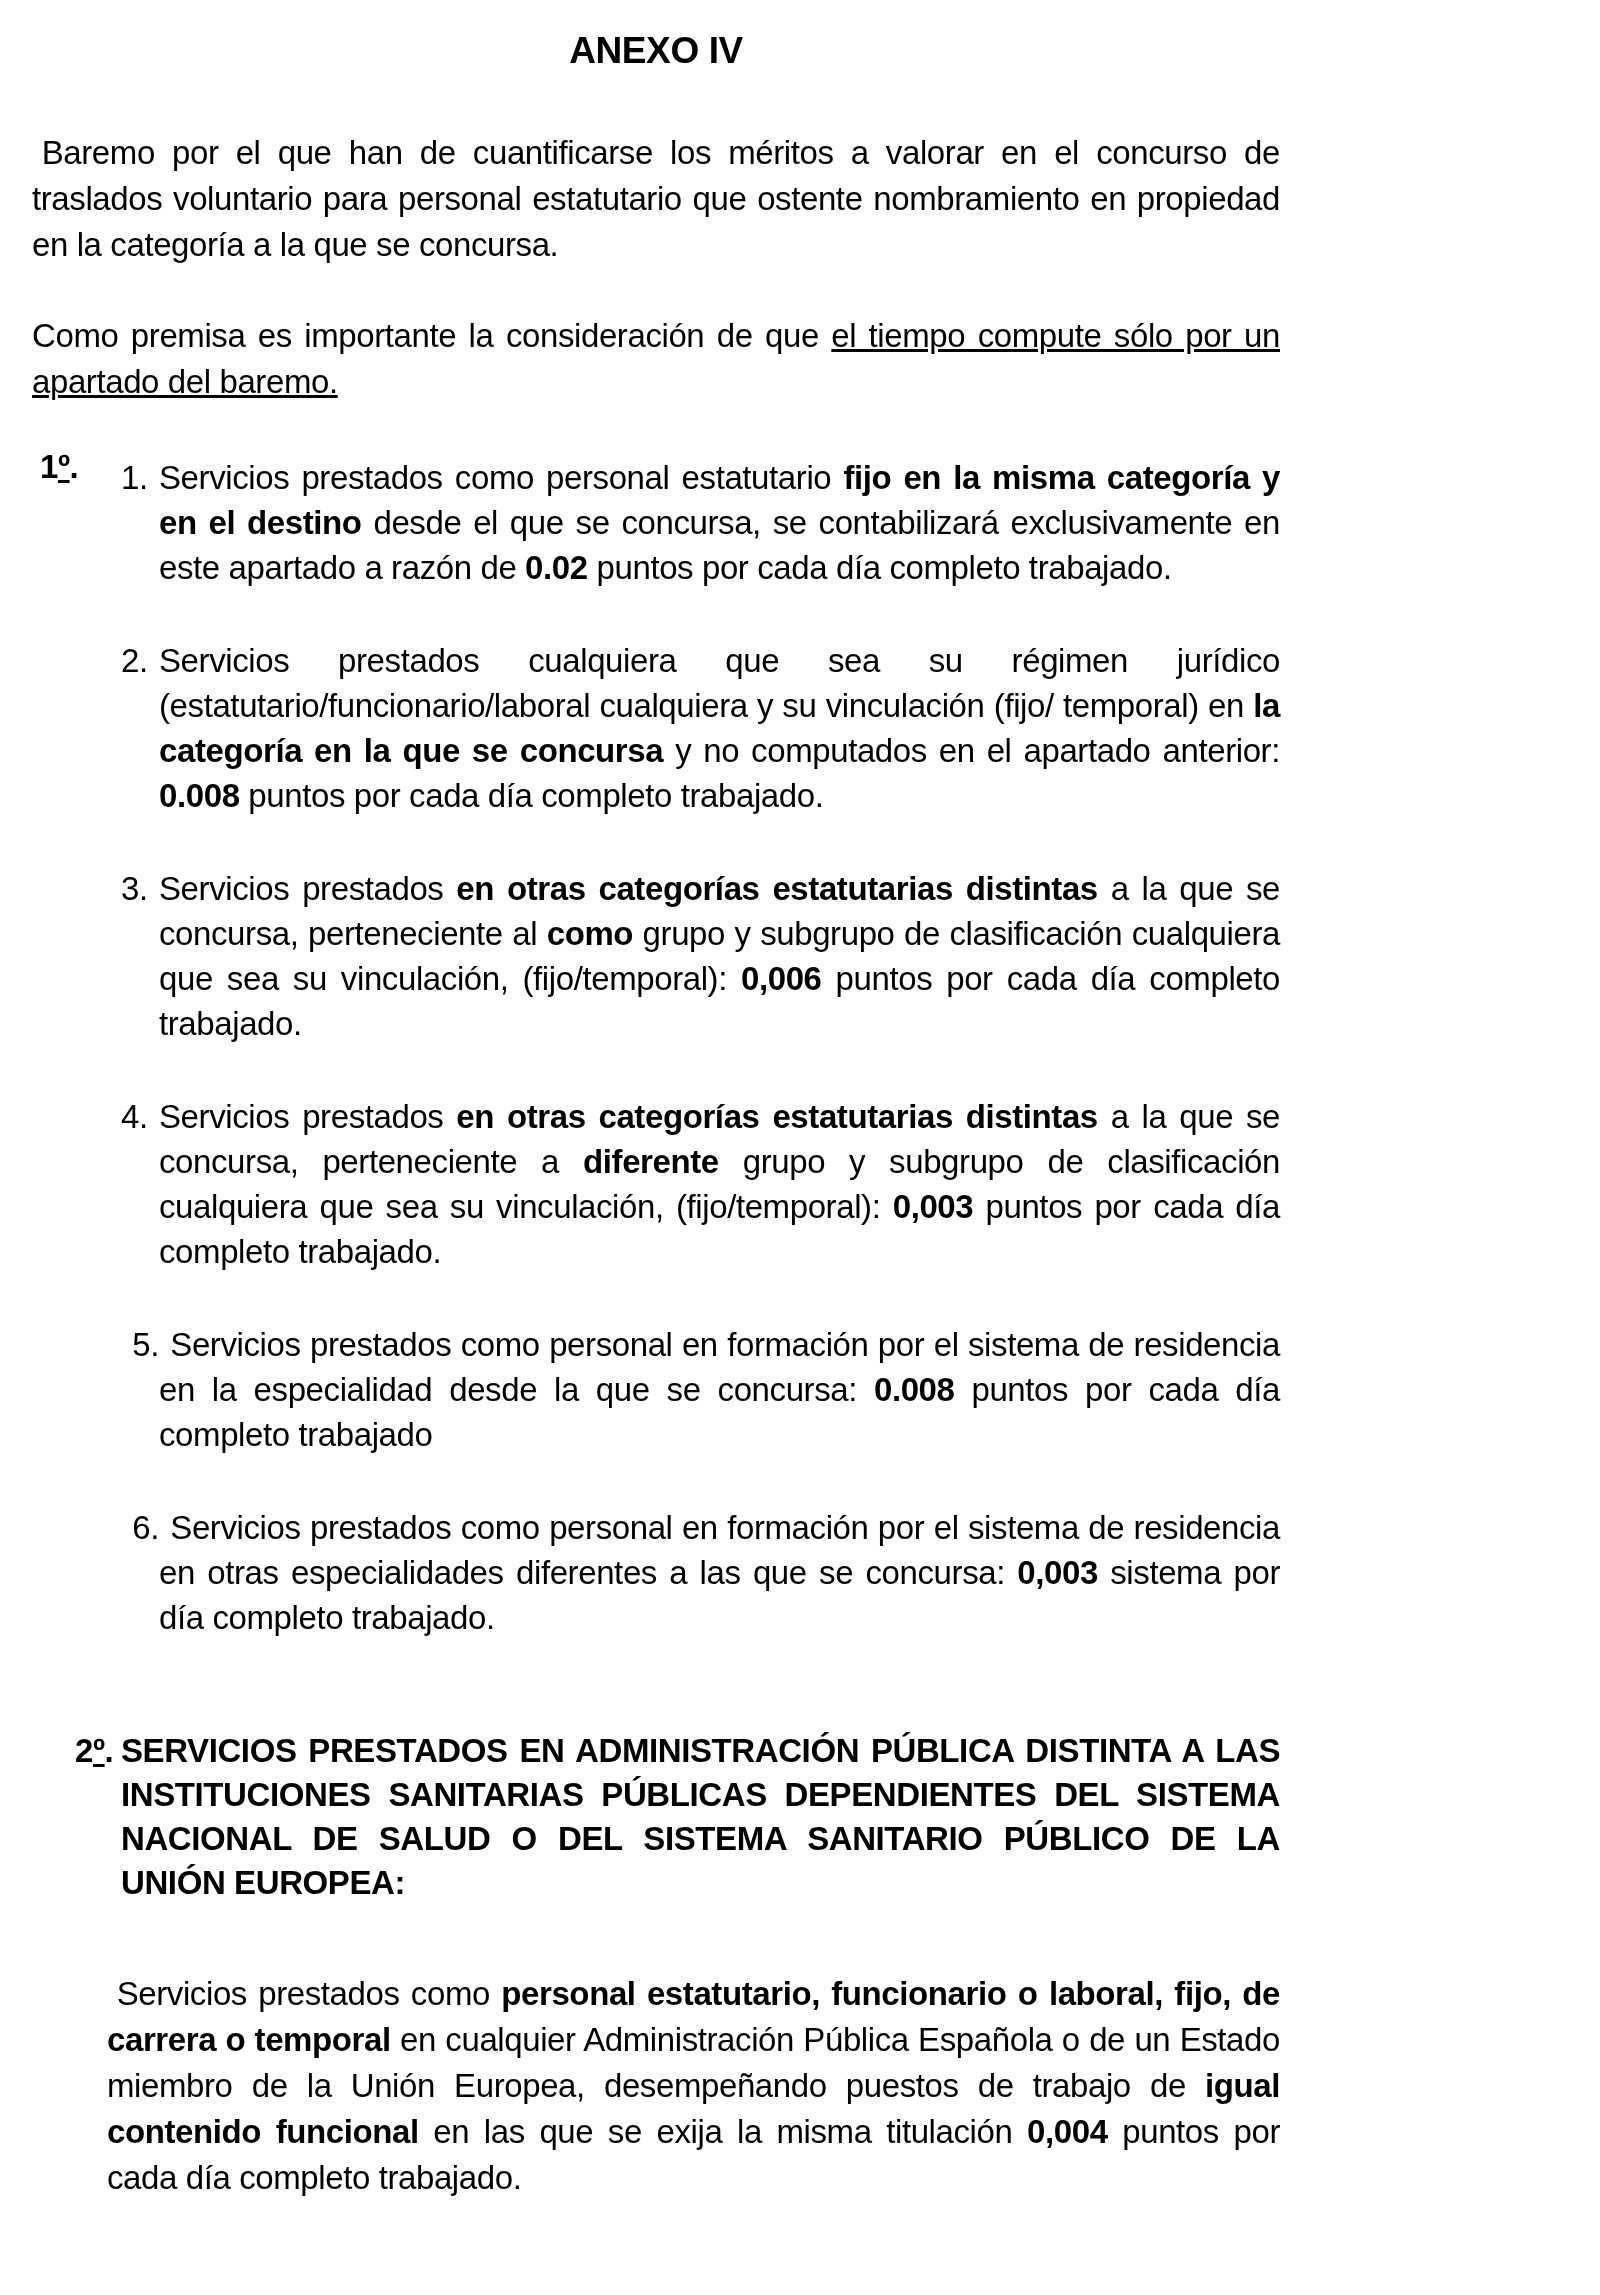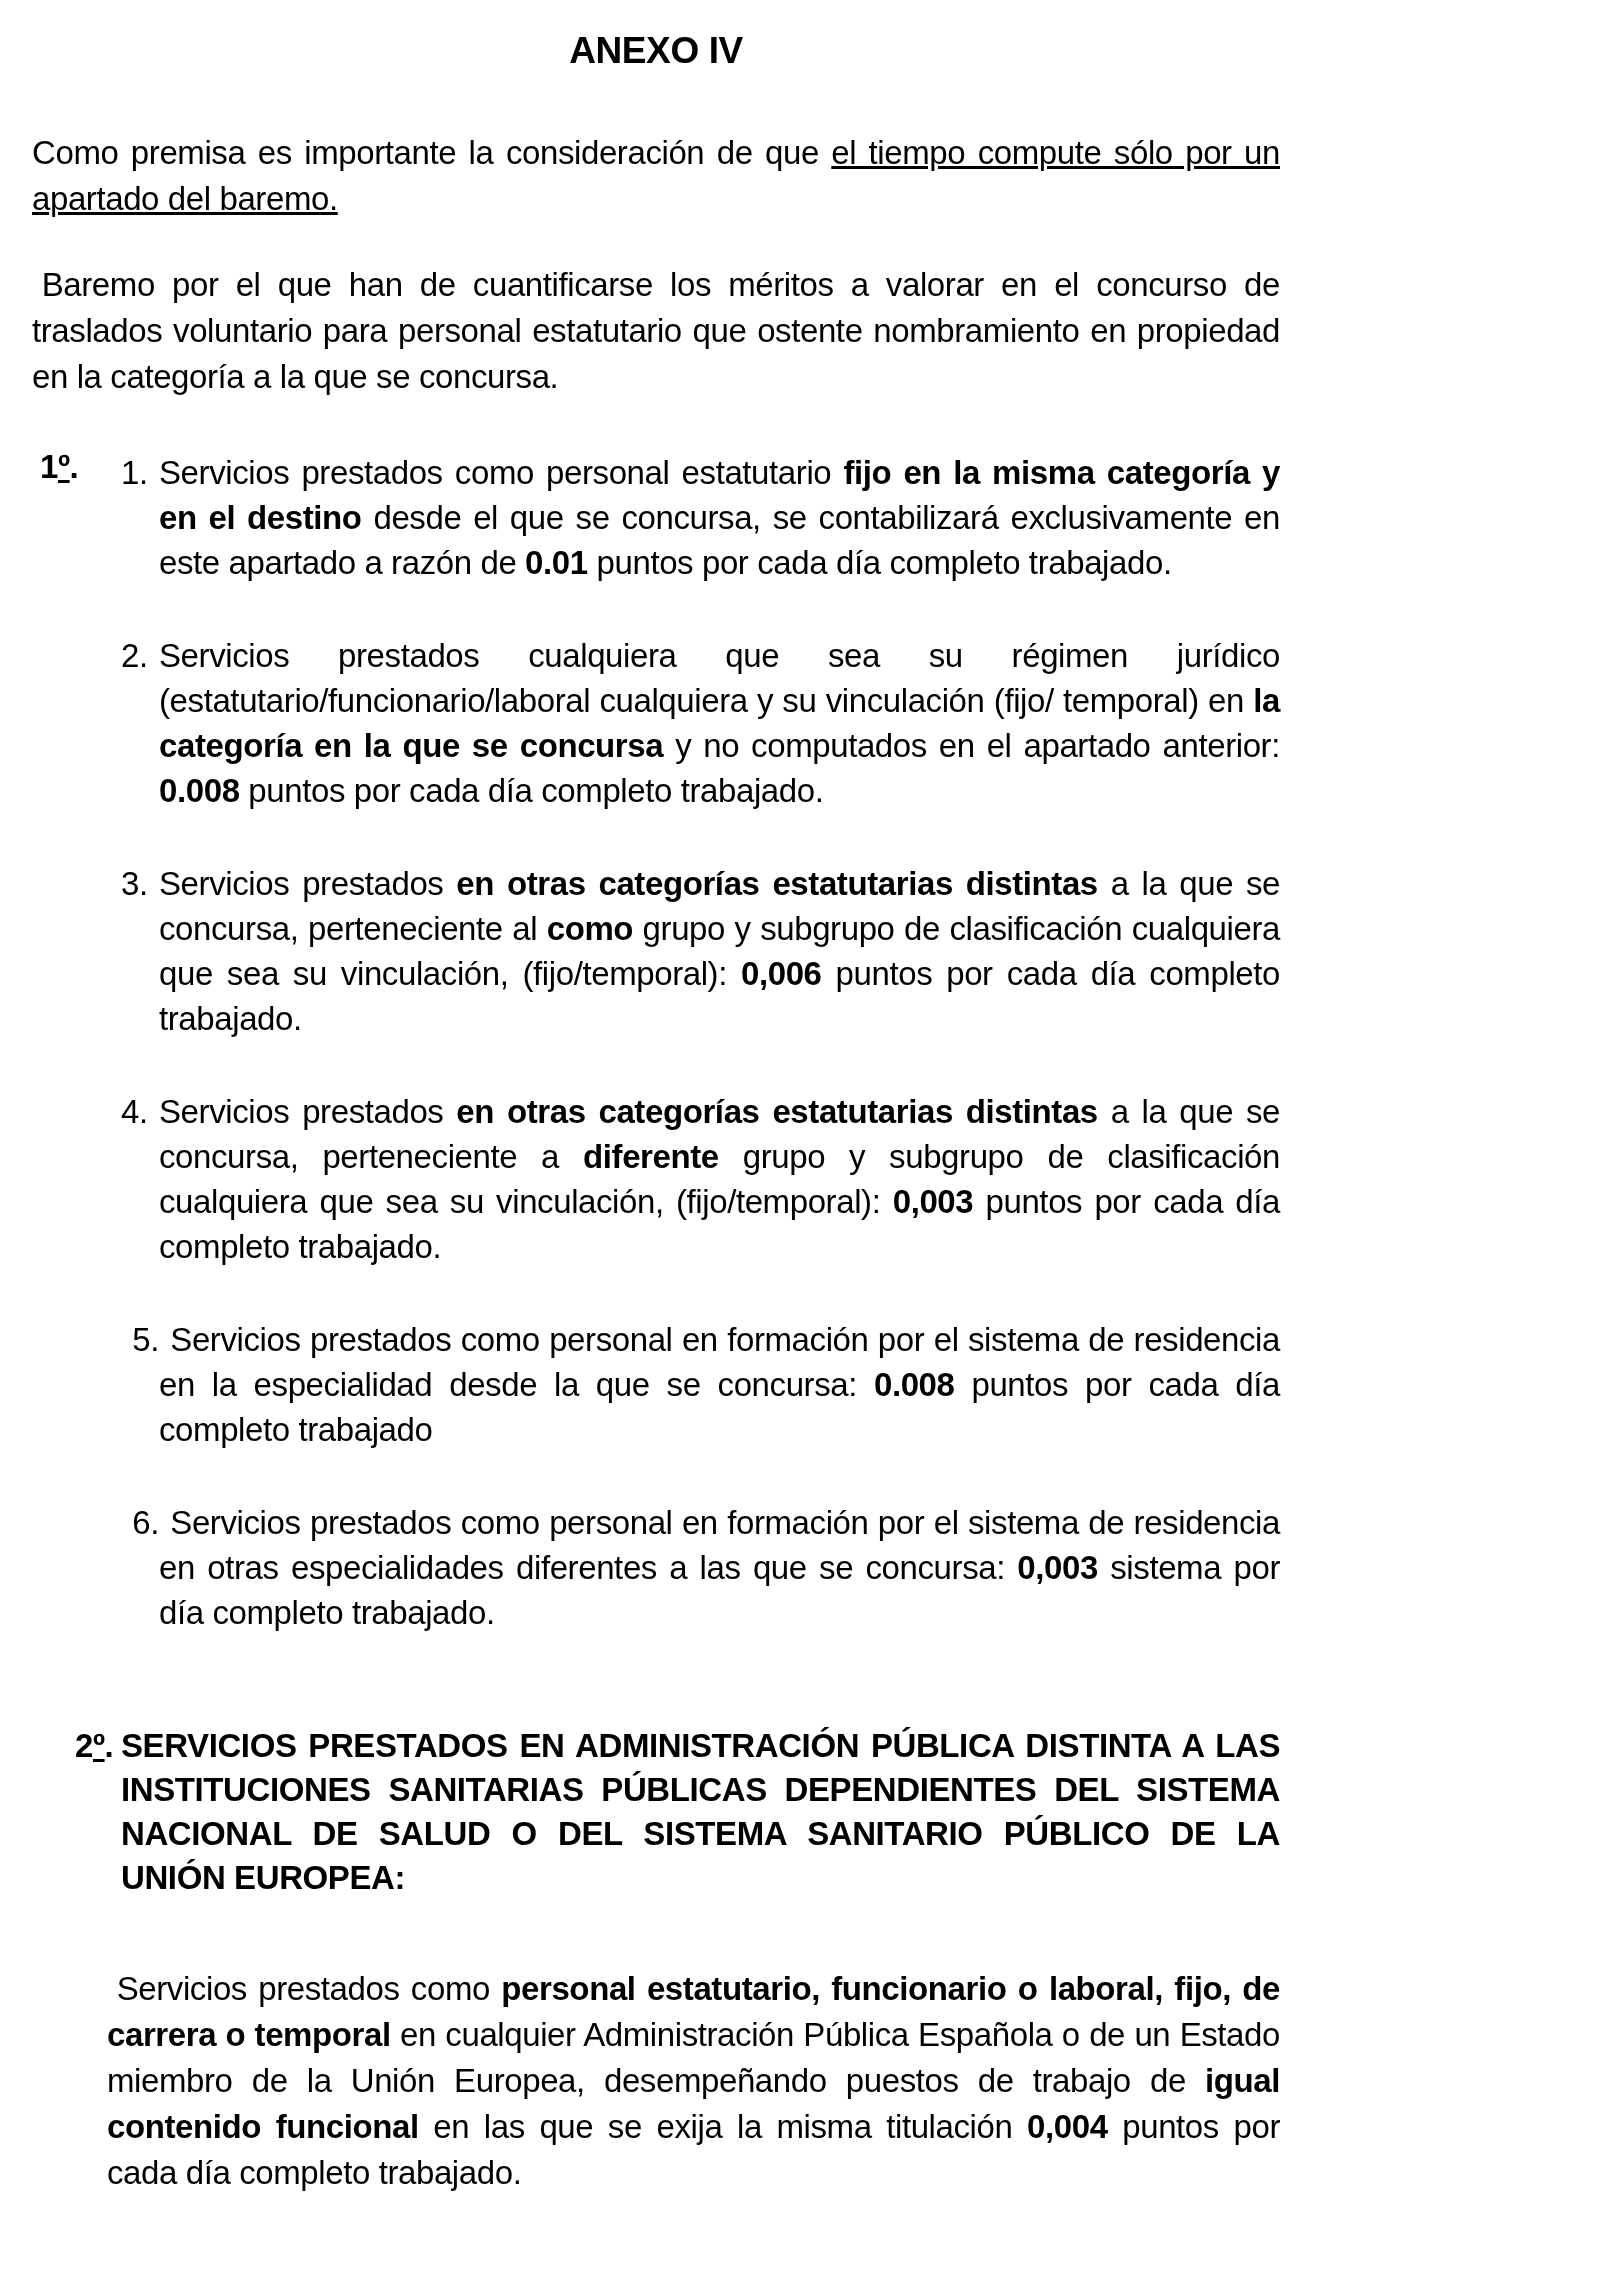--- a/index.html
+++ b/index.html
@@ -63,31 +63,31 @@
   .u { text-decoration: underline; }
 </style>
 </head>
 <body>
 
 <div class="page">
 
   <div class="title">ANEXO IV</div>
 
 
+  <p class="p intro"><span>Baremo por el que han de cuantificarse los méritos a valorar en el concurso de traslados voluntario para personal estatutario que ostente nombramiento en propiedad en la categoría a la que se concursa.</span></p>
+
   <p class="p premise"><span>Como premisa es importante la consideración de que </span><span class="u">el tiempo compute sólo por un apartado del baremo.</span></p>
-
-  <p class="p intro"><span>Baremo por el que han de cuantificarse los méritos a valorar en el concurso de traslados voluntario para personal estatutario que ostente nombramiento en propiedad en la categoría a la que se concursa.</span></p>
 
   <div class="heading heading-1">
     <span class="marker"><span>1</span><span class="u">º</span><span>.</span></span>
   </div>
 
   <div class="item">
     <span class="marker">1.</span>
-    <span><span>Servicios prestados como personal estatutario </span><span class="b">fijo en la misma categoría y en el destino</span><span> desde el que se concursa, se contabilizará exclusivamente en este apartado a razón de </span><span class="b">0.01</span><span> puntos por cada día completo trabajado.</span></span>
+    <span><span>Servicios prestados como personal estatutario </span><span class="b">fijo en la misma categoría y en el destino</span><span> desde el que se concursa, se contabilizará exclusivamente en este apartado a razón de </span><span class="b">0.02</span><span> puntos por cada día completo trabajado.</span></span>
   </div>
 
   <div class="item">
     <span class="marker">2.</span>
     <span><span>Servicios prestados cualquiera que sea su régimen jurídico (estatutario/funcionario/laboral cualquiera y su vinculación (fijo/ temporal) en </span><span class="b">la categoría en la que se concursa</span><span> y no computados en el apartado anterior: </span><span class="b">0.008</span><span> puntos por cada día completo trabajado.</span></span>
   </div>
 
   <div class="item">
     <span class="marker">3.</span>
     <span><span>Servicios prestados </span><span class="b">en otras categorías estatutarias distintas</span><span> a la que se concursa, perteneciente al </span><span class="b">como</span><span> grupo y subgrupo de clasificación cualquiera que sea su vinculación, (fijo/temporal): </span><span class="b">0,006</span><span> puntos por cada día completo trabajado.</span></span>

